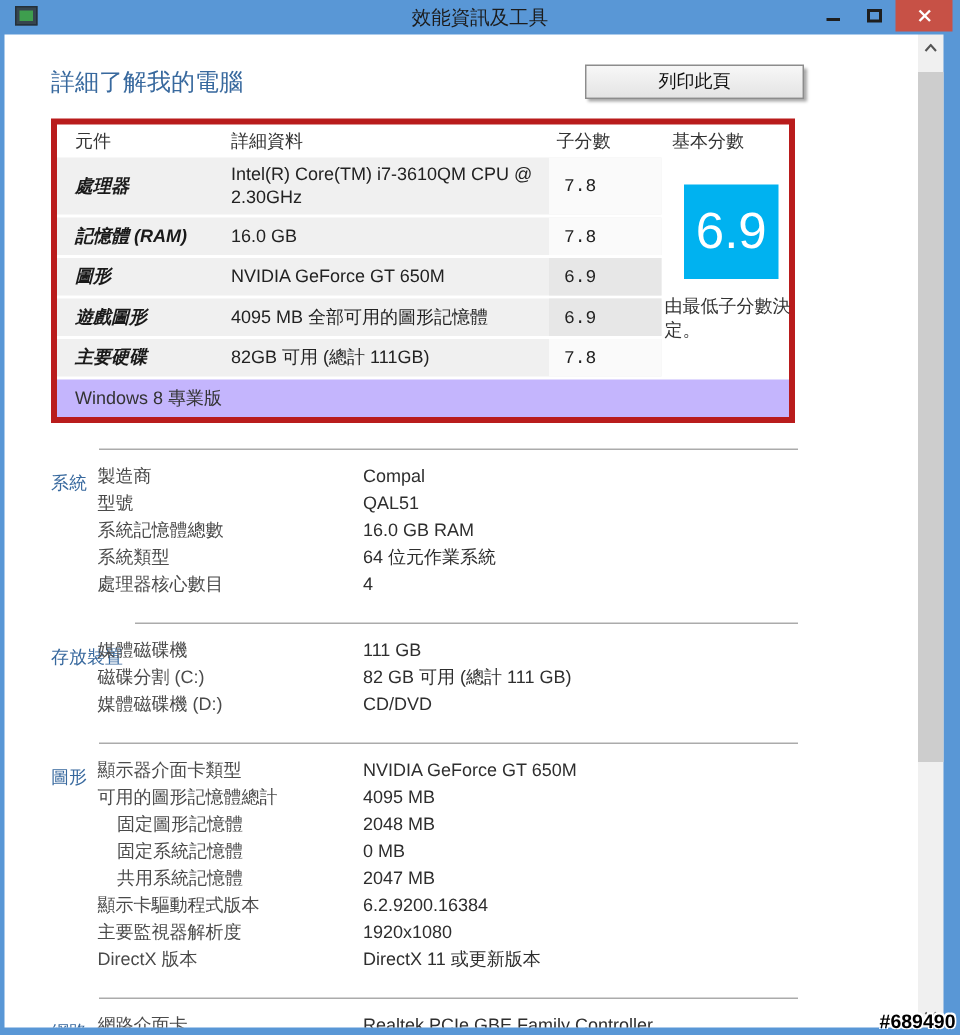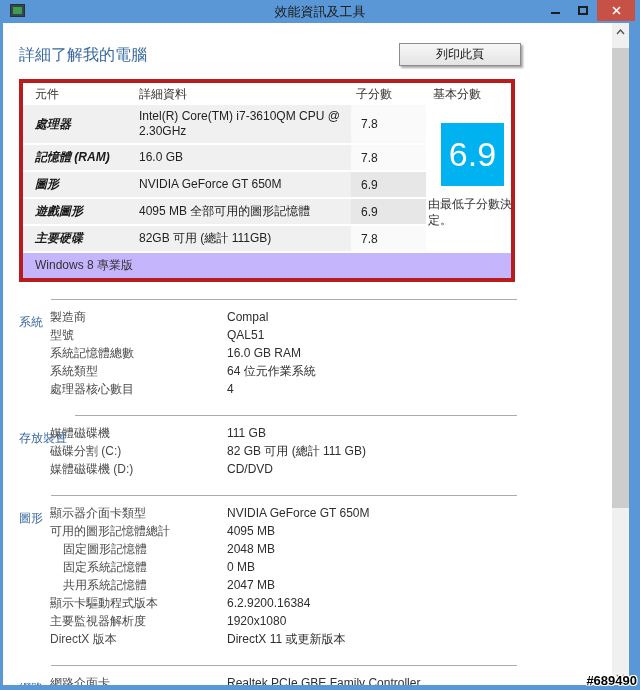--- a/index.html
+++ b/index.html
@@ -19,45 +19,45 @@
                display:flex; align-items:center; justify-content:center;
                font-size:13px; color:#1c1c1c; }
   .controls { position:absolute; right:5px; top:0; height:23px; display:flex; align-items:flex-start; }
   .ctrl { width:28px; height:21px; display:flex; align-items:center; justify-content:center; cursor:default; }
   .ctrl.close { width:38px; background:var(--close,#c75146); }
   .glyph-min { width:9px; height:2px; background:#1e1e1e; margin-top:5px; }
   .glyph-max { width:10px; height:9px; border:2px solid #1e1e1e; background:transparent; }
 
   
   .client { position:absolute; left:3px; top:23px; width:609px; height:662px;
-            background:#fff; overflow:hidden; padding-left:16px; }
+            background:#fff; overflow:hidden; padding-left:31px; }
   .main { width:496px; position:relative; }
 
   .page-header { position:relative; margin-top:22px; height:26px; }
   .page-title { font-size:16px; font-weight:normal; color:var(--accent,#38699e); }
-  .print-btn { position:absolute; right:-6px; top:-2px; width:122px; height:23px;
+  .print-btn { position:absolute; right:-6px; top:-2px; width:146px; height:23px;
                background:linear-gradient(#f7f7f7,#e4e4e4);
                border:1px solid #8c8c8c; box-shadow:2px 2px 2px rgba(0,0,0,.35);
                font-size:12px; color:#111; font-family:Liberation Mono, monospace; }
 
   
   .score-table { margin-top:8px; width:496px; border:4px solid #b91c1c;
                  position:relative; background:#fff; }
   .thead { display:grid; grid-template-columns:108px 225px 70px 93px; height:22px;
            align-items:center; font-size:12px; color:#333; }
   .thead .h-comp { padding-left:12px; }
   .thead .h-det  { padding-left:8px; }
   .thead .h-base { padding-left:7px; }
   .score-row { display:grid; grid-template-columns:108px 220px 75px; width:403px;
                background:#f0f0f0; margin-bottom:2px; min-height:25px;
                align-items:center; font-size:12px; color:#222; }
   .score-row .comp { padding-left:12px; font-weight:bold; color:#1a1a1a;font-style:italic; }
   .score-row .det  { padding:4px 6px 4px 8px; line-height:15px; }
   .score-row .sub  { background:#fafafa; align-self:stretch; display:flex;
-                     align-items:center; padding-left:10px; }
+                     align-items:center; padding-left:10px;font-family:Liberation Mono, monospace; }
   .score-row .sub.lowest { background:#e7e7e7; }
   .os-row { height:25px; display:flex; align-items:center; padding-left:12px;
             font-size:12px; color:#333; background:#c4b5fd; margin-top:1px; }
   .base-panel { position:absolute; left:403px; top:22px; width:93px; }
   .score-box { width:63px; height:63px; margin:18px 0 0 15px;
                background:var(--score,#00b2f0); color:#fff; display:flex;
                align-items:center; justify-content:center; font-size:34px; }
   .score-note { margin:10px 0 0 2px; width:90px; font-size:12px; line-height:16px; color:#333; }
 
   

